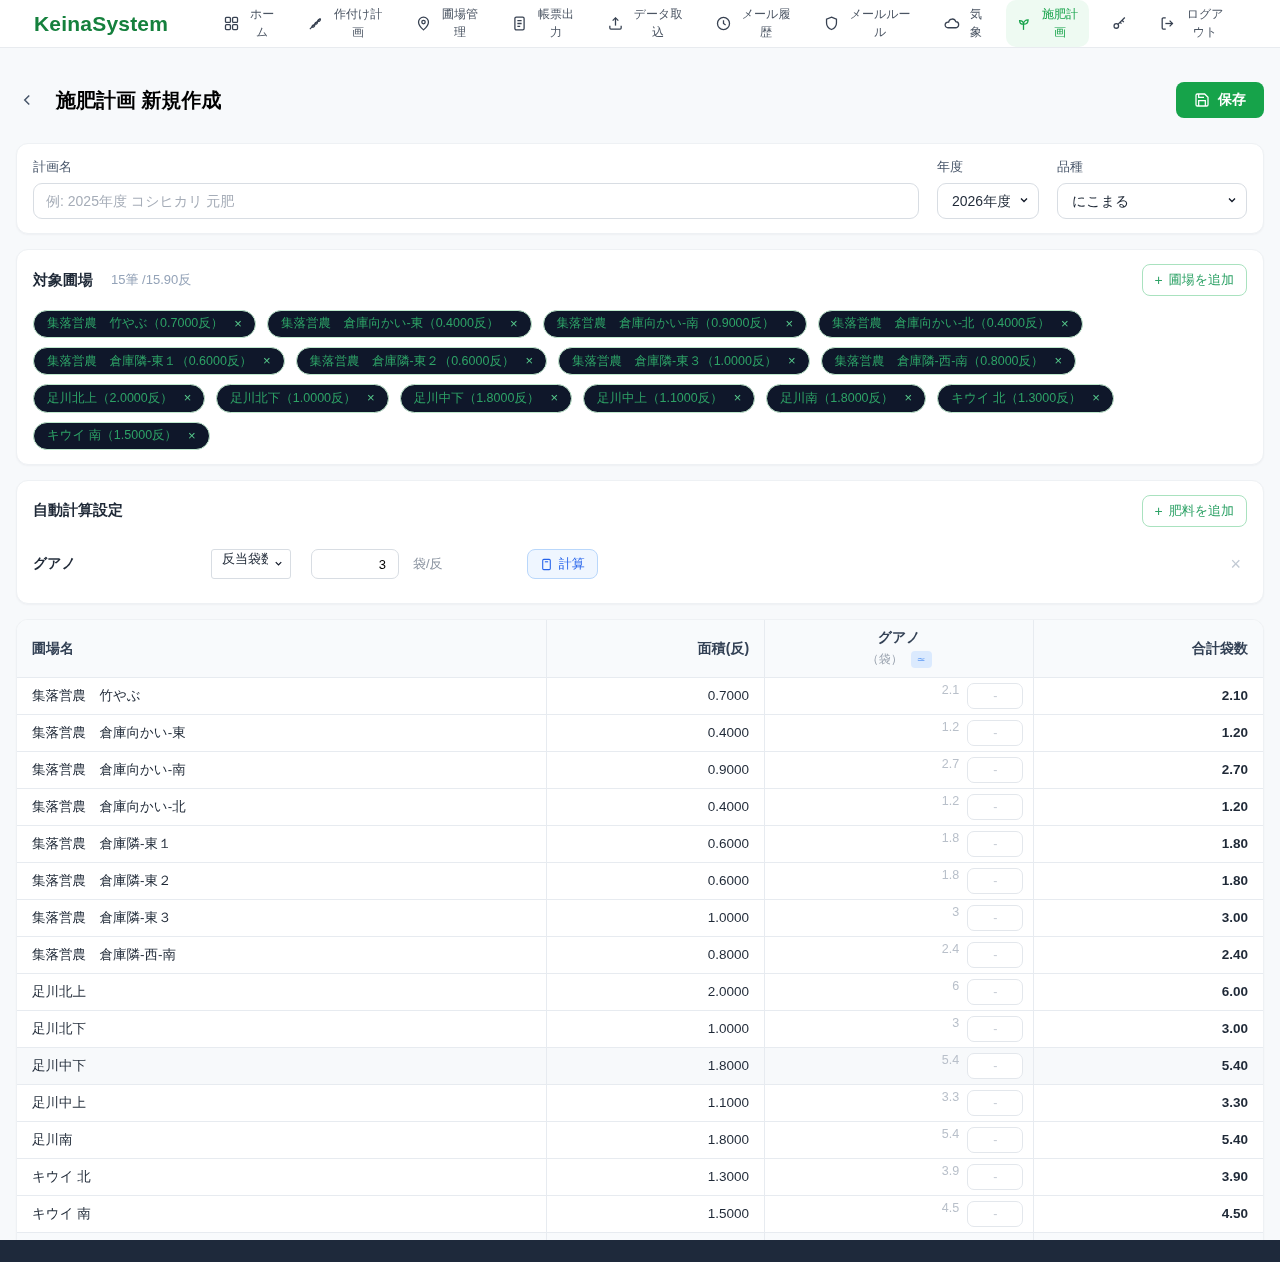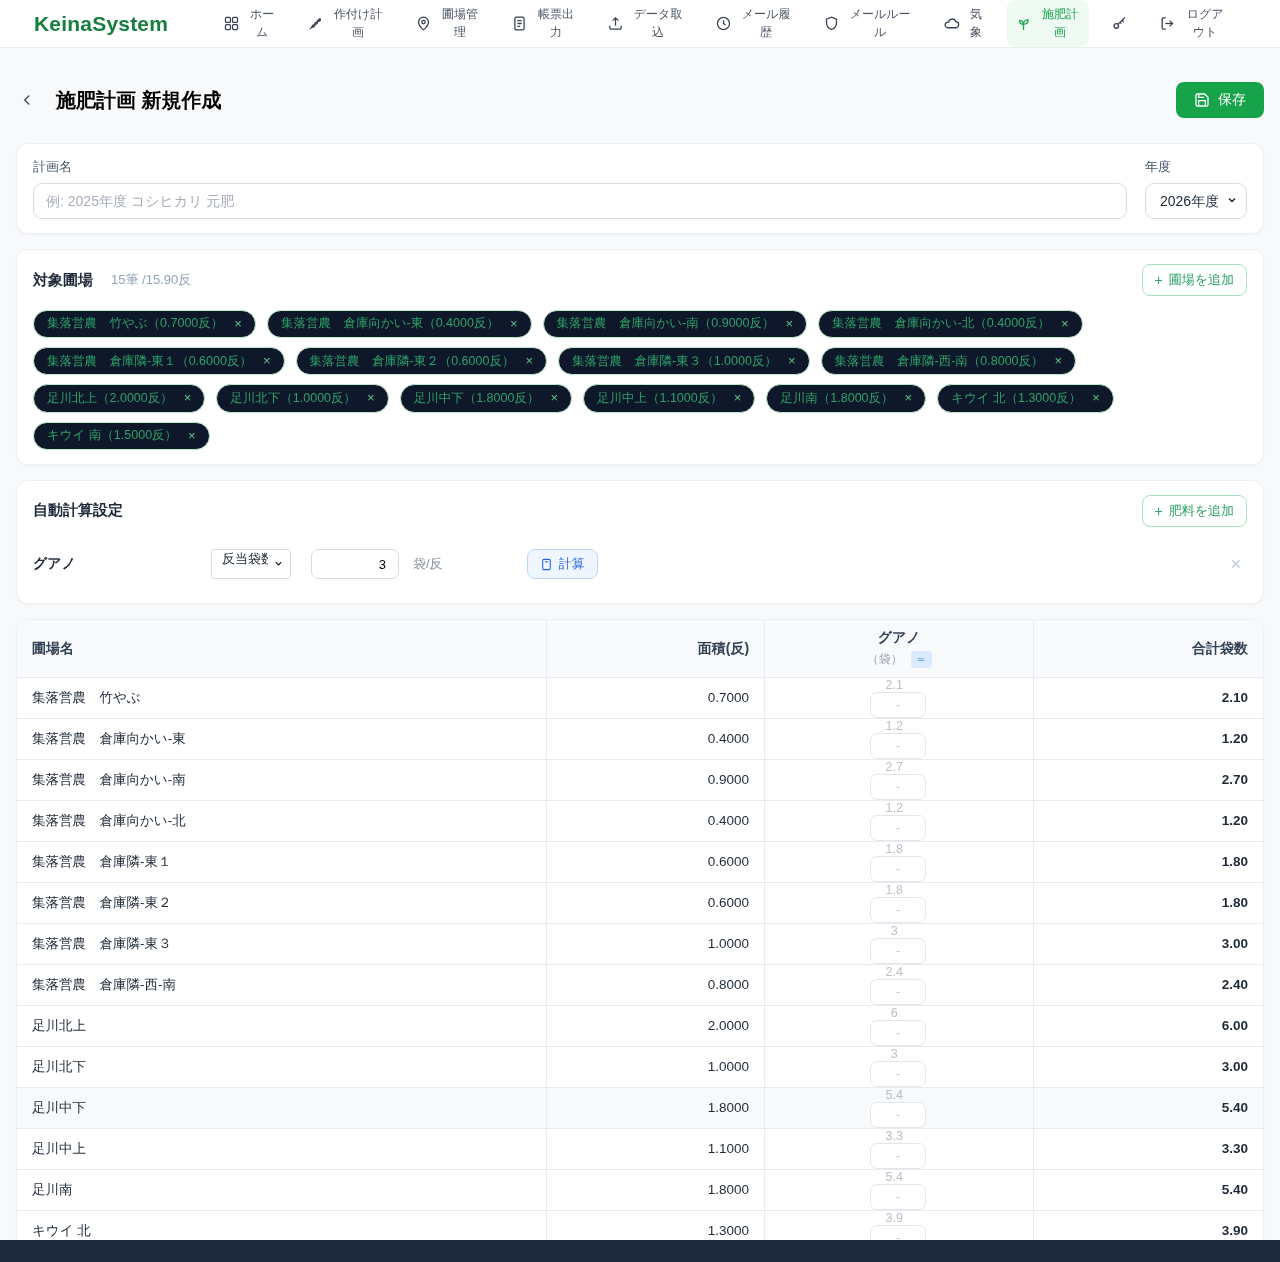--- a/index.html
+++ b/index.html
@@ -30,21 +30,21 @@
   .w28 .nav-label{width:28px;} .w52 .nav-label{width:52px;} .w40 .nav-label{width:40px;}
   .w64 .nav-label{width:64px;} .w16 .nav-label{width:16px;} .w42 .nav-label{width:42px;}
 
   
   .page-head { display:flex; align-items:center; margin:34px 16px 25px 16px; }
   .back-btn { cursor:pointer; color:#475569; padding:2px; }
   .page-title { font-size:20px; font-weight:bold; color:#000000; margin-left:18px; }
   .save-btn {
     margin-left:auto; display:flex; align-items:center; gap:8px;
     background:#16a34a; color:#fff; border:none; border-radius:8px;
-    padding:9px 18px; font-size:14px; font-family:inherit; cursor:pointer;
+    padding:9px 18px; font-size:14px; font-family:inherit; cursor:pointer;font-weight:bold;
   }
 
   
   .card {
     background:#fff; border:1px solid #eef1f4; border-radius:12px;
     box-shadow:0 1px 2px rgba(16,24,40,.04);
     margin:0 16px 15px 16px; padding:14px 16px;
   }
 
   
@@ -116,21 +116,21 @@
   .guano-sub { margin-top:4px; display:flex; align-items:center; justify-content:center; gap:8px; }
   .guano-unit { font-size:12px; color:#9aa3af; font-weight:normal; }
   .approx-badge {
     background:#dbeafe; color:#5f9bf5; font-size:10.5px; font-weight:normal;
     border-radius:4px; padding:1px 6px; line-height:1.5;
   }
   .tbl tbody td { height:37px; font-size:13.5px; color:#1f2937; vertical-align:middle; }
   td.c-name { padding-left:15px; }
   td.c-area { text-align:right; padding-right:15px; color:#374151; }
   td.c-total { text-align:right; padding-right:15px; font-weight:bold; color:#111827; }
-  .guano-wrap { display:flex; align-items:center; justify-content:flex-end; padding-right:10px;flex-direction:column; }
+  .guano-wrap { display:flex; align-items:flex-start; justify-content:flex-end; padding-right:10px; }
   .est { color:#b9c0ca; font-size:12.5px; }
   .guano-input {
     width:56px; height:26px; margin-left:8px; border:1px solid #e3e7ec; border-radius:7px;
     text-align:center; font-size:12.5px; font-family:inherit; color:#374151; background:#fff;
   }
   .guano-input::placeholder { color:#c6ccd4; }
   tr.hl td { background:#f7f9fb; }
   .tbl tfoot td { background:#f8fafc; height:39px; font-weight:bold; font-size:13.5px; vertical-align:middle; border-bottom:none; }
   td.t-label { padding-left:15px; color:#1f2937; }
   td.t-area { text-align:right; padding-right:15px; color:#334155; }
@@ -288,20 +288,33 @@
 <div class="card form-card">
   <div class="fgroup grow">
     <label>計画名</label>
     <input class="text-input" placeholder="例: 2025年度 コシヒカリ 元肥" style="">
   </div>
   <div class="fgroup">
     <label>年度</label>
     <span class="sel-wrap year-sel">
       <select>
         <option>2026年度</option>
+      </select>
+      <span class="sel-chevron">
+          <svg width="12" height="12" viewBox="0 0 24 24" fill="none" stroke="currentColor" stroke-width="2.6">
+            <polyline points="6 9 12 15 18 9"></polyline>
+          </svg>
+        </span>
+    </span>
+  </div>
+  <div class="fgroup">
+    <label>品種</label>
+    <span class="sel-wrap variety-sel">
+      <select>
+        <option>にこまる</option>
       </select>
       <span class="sel-chevron">
           <svg width="12" height="12" viewBox="0 0 24 24" fill="none" stroke="currentColor" stroke-width="2.6">
             <polyline points="6 9 12 15 18 9"></polyline>
           </svg>
         </span>
     </span>
   </div>
 </div>
 

